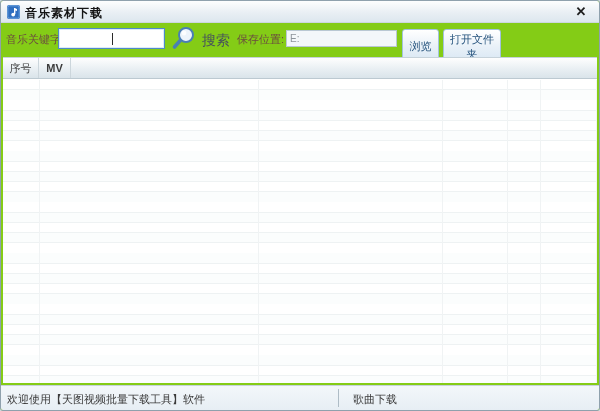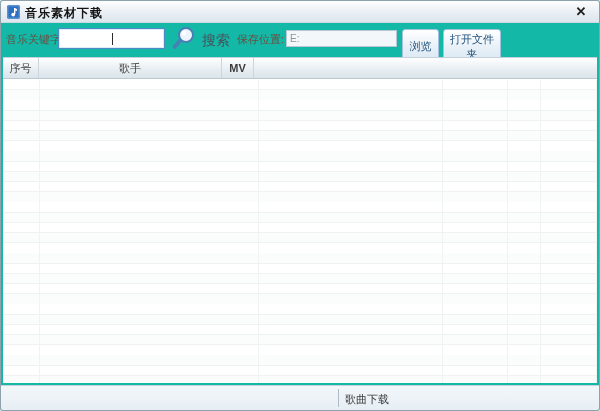--- a/index.html
+++ b/index.html
@@ -1,20 +1,20 @@
 <!DOCTYPE html>
 <html style="--accent: #4e8bc6; --frame-border: #8fa1ad; --label-color: #6b4c3f; --button-text: #24527c; --icon-blue: #2f6fc0;"><head>
 <meta charset="utf-8">
 <style>
   html,body { margin:0; padding:0; background:#cfd9e0; }
   * { box-sizing:border-box; }
   .window {
     position:relative; width:600px; height:411px;
     font-family:"Liberation Sans", sans-serif;
-    background:#14b8a6;
+    background:#84cc16;
     border:1px solid var(--frame-border);
     border-radius:3px;
     overflow:hidden;
   }
   
   .titlebar {
     position:absolute; top:0; left:0; right:0; height:22px;
     background:linear-gradient(#fdfefe, #e9eff4 55%, #dde7ee);
     border-bottom:1px solid #ccd7df;
   }
@@ -86,21 +86,21 @@
   .vline { position:absolute; top:0; bottom:0; width:1px; background:#f0f3f4; }
   
   .statusbar {
     position:absolute; left:0; right:0; bottom:0; height:25px;
     background:linear-gradient(#f3f7fa, #e7eef4);
     border-top:1px solid #c6d2da;
     font-size:11px; color:#3a3a3a;
   }
   .status-left { position:absolute; left:6px; top:6px; }
   .status-divider { position:absolute; left:337px; top:3px; bottom:3px; width:1px; background:#aebcc6; }
-  .status-right { position:absolute; left:344px; top:6px;text-align:right; }
+  .status-right { position:absolute; left:352px; top:6px;text-align:right; }
 </style>
 </head>
 <body>
 
 <div class="window">
 
   <div class="titlebar">
     <svg class="app-icon" viewBox="0 0 13 14">
       <rect x="0" y="0" width="13" height="14" rx="2" fill="#2f6fc0"></rect>
       <rect x="0.8" y="0.8" width="11.4" height="12.4" rx="1.6" fill="none" stroke="#7fb1e6" stroke-width="0.8"></rect>
@@ -125,32 +125,32 @@
     <span class="search-label">搜索</span>
     <span class="tb-label save">保存位置:</span>
     <div class="path-field">E:</div>
     <button class="tb-btn browse">浏览</button>
     <button class="tb-btn open">打开文件夹</button>
   </div>
 
   <div class="grid">
     <div class="grid-header" id="gridHeader">
         <div class="hcell" style="width: 36px;">序号</div>
-        <div class="hcell" style="width: 183px;">歌手</div>
         <div class="hcell" style="width: 32px; font-weight: bold;">MV</div>
         <div class="hcell filler"></div>
       </div>
     <div class="grid-body" id="gridBody">
         <div class="vline" style="left: 36px;"></div>
         <div class="vline" style="left: 255px;"></div>
         <div class="vline" style="left: 439px;"></div>
         <div class="vline" style="left: 504px;"></div>
         <div class="vline" style="left: 537px;"></div>
         <div class="vline" style="left: 593px;"></div>
       </div>
   </div>
 
   <div class="statusbar">
+    <span class="status-left">欢迎使用【天图视频批量下载工具】软件</span>
     <span class="status-divider"></span>
     <span class="status-right">歌曲下载</span>
   </div>
 
 </div>
 
 </body></html>

